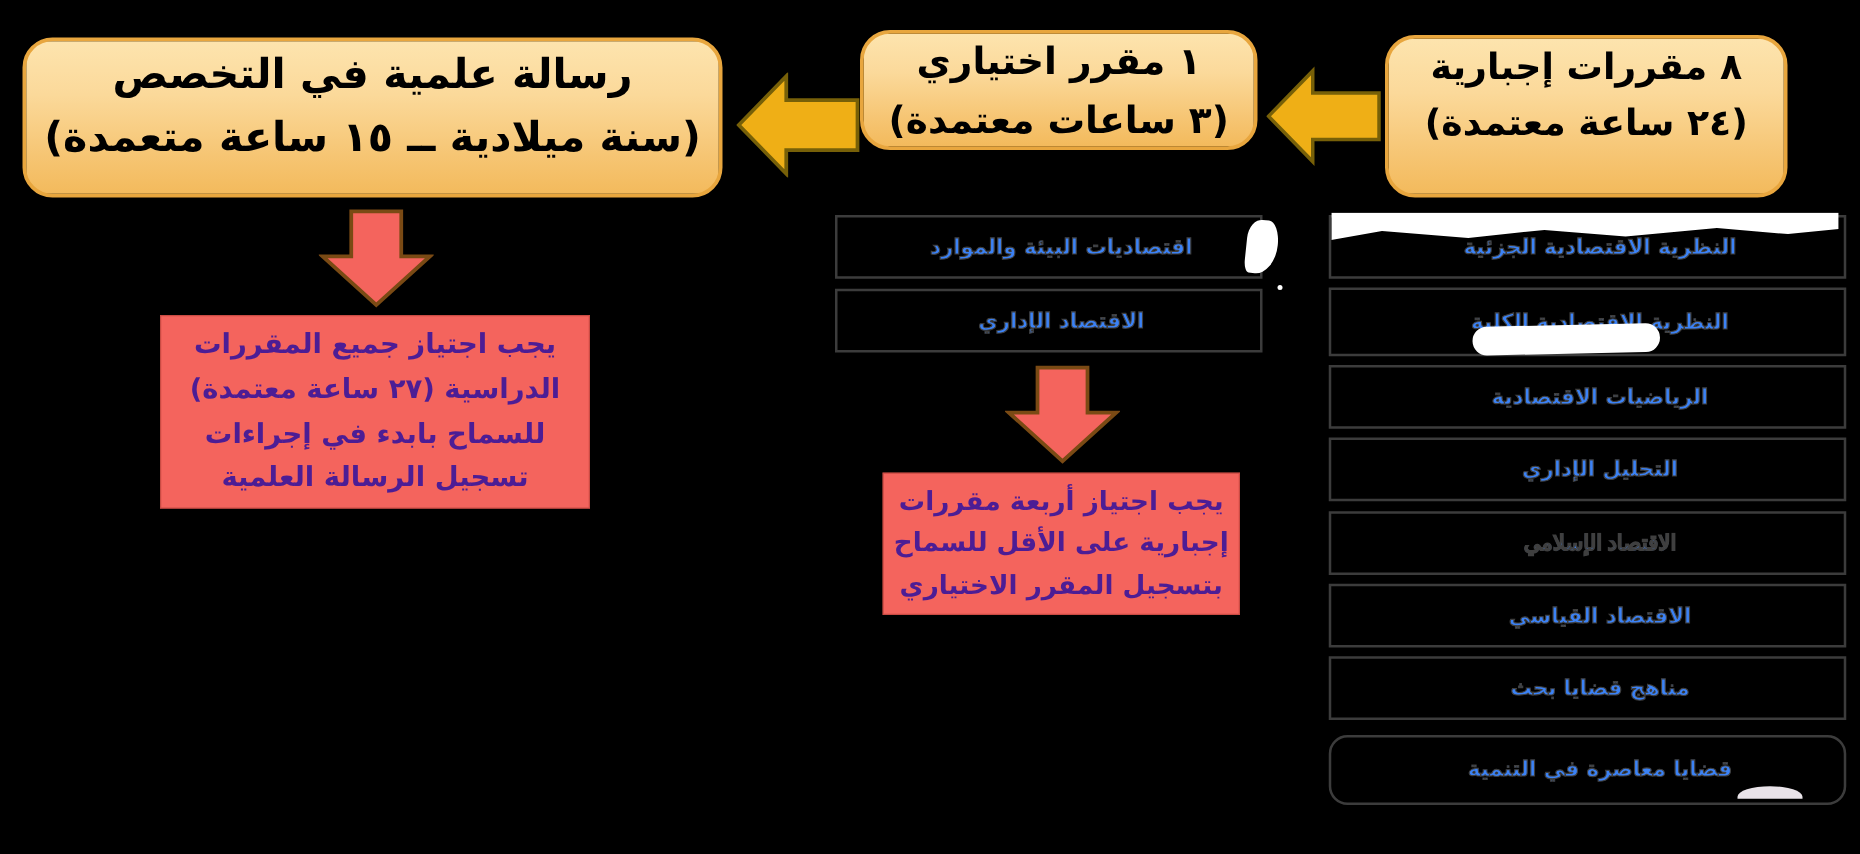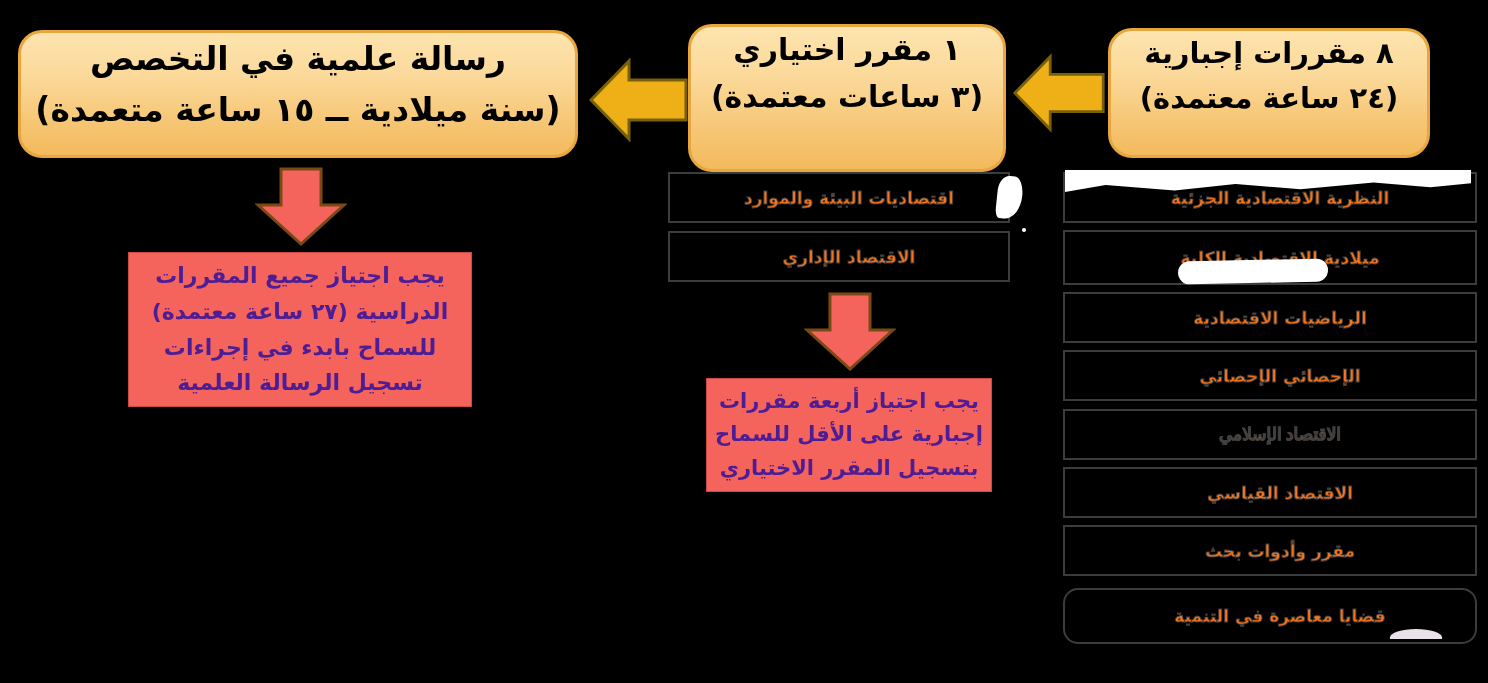--- a/index.html
+++ b/index.html
@@ -11,42 +11,42 @@
   .orange-box{
     position:absolute;box-sizing:border-box;
     background:linear-gradient(180deg,#FDE4AE 0%,#FBD99A 35%,#F6C573 75%,#F3BA5C 100%);
     border:3px solid #E8A63E;border-radius:24px;
     display:flex;flex-direction:column;justify-content:flex-start;align-items:center;
     color:#000;font-weight:bold;text-align:center;direction:rtl;
     box-shadow:2px 3px 2px rgba(0,0,0,0.45);
   }
   .orange-box .l1,.orange-box .l2{display:block;line-height:1.55;}
   #box-thesis{left:18px;top:30px;width:560px;height:128px;font-size:33px;}
-  #box-elective{left:688px;top:24px;width:318px;height:148px;font-size:30px;}
+  #box-elective{left:688px;top:24px;width:318px;height:96px;font-size:30px;}
   #box-mandatory{left:1108px;top:28px;width:322px;height:130px;font-size:29px;}
   
   .arrow{position:absolute;}
   
   .red-box{
     position:absolute;box-sizing:border-box;background:#F4645D;
     border:1px solid rgba(120,30,20,0.35);
     display:flex;align-items:center;justify-content:center;
     color:#4c1d95;font-weight:bold;text-align:center;direction:rtl;
   }
   #note-thesis{left:128px;top:252px;width:344px;height:155px;font-size:22px;line-height:1.62;padding:6px 14px;}
   #note-elective{left:706px;top:378px;width:286px;height:114px;font-size:21px;line-height:1.6;padding:4px 0;}
   
   .course-box{
     position:absolute;box-sizing:border-box;background:#000;
     border:2px solid #3c3c3c;
     display:flex;align-items:center;justify-content:center;
     text-align:center;direction:rtl;overflow:hidden;
   }
   .ghost-text{
-    color:#f97316;-webkit-text-stroke:0.9px #3f3f3f;
+    color:#3b82f6;-webkit-text-stroke:0.9px #3f3f3f;
     font-weight:bold;font-size:17px;letter-spacing:0.5px;margin-left:20px;
   }
   .elective-row{left:668px;width:342px;height:51px;}
   #elective-row-0{top:172px;}
   #elective-row-1{top:231px;}
   .mandatory-row{left:1063px;width:414px;height:51px;}
   #mand-0{top:172px;}
   #mand-1{top:230px;height:55px;}
   #mand-2{top:292px;}
   #mand-3{top:350px;}
@@ -122,36 +122,36 @@
     <span class="ghost-text">اقتصاديات البيئة والموارد</span>
   </div>
   <div class="course-box elective-row" id="elective-row-1">
     <span class="ghost-text">الاقتصاد الإداري</span>
   </div>
 
   <div class="course-box mandatory-row" id="mand-0">
     <span class="ghost-text">النظرية الاقتصادية الجزئية</span>
   </div>
   <div class="course-box mandatory-row" id="mand-1">
-    <span class="ghost-text">ميلادية الاقتصادية الكلية</span>
+    <span class="ghost-text">النظرية الاقتصادية الكلية</span>
   </div>
   <div class="course-box mandatory-row" id="mand-2">
     <span class="ghost-text">الرياضيات الاقتصادية</span>
   </div>
   <div class="course-box mandatory-row" id="mand-3">
-    <span class="ghost-text">الإحصائي الإحصائي</span>
+    <span class="ghost-text">التحليل الإداري</span>
   </div>
   <div class="course-box mandatory-row" id="mand-4">
     <span class="ghost-text">الاقتصاد الإسلامي</span>
   </div>
   <div class="course-box mandatory-row" id="mand-5">
     <span class="ghost-text">الاقتصاد القياسي</span>
   </div>
   <div class="course-box mandatory-row" id="mand-6">
-    <span class="ghost-text">مقرر وأدوات بحث</span>
+    <span class="ghost-text">مناهج قضايا بحث</span>
   </div>
   <div class="course-box mandatory-row" id="mand-7">
     <span class="ghost-text">قضايا معاصرة في التنمية</span>
   </div>
 
   <div class="artifact" id="blob-top-row"></div>
   <div class="artifact" id="blob-row2"></div>
   <div class="artifact" id="blob-row8"></div>
   <div class="artifact" id="blob-comma"></div>
   <div class="artifact" id="blob-dot"></div>

